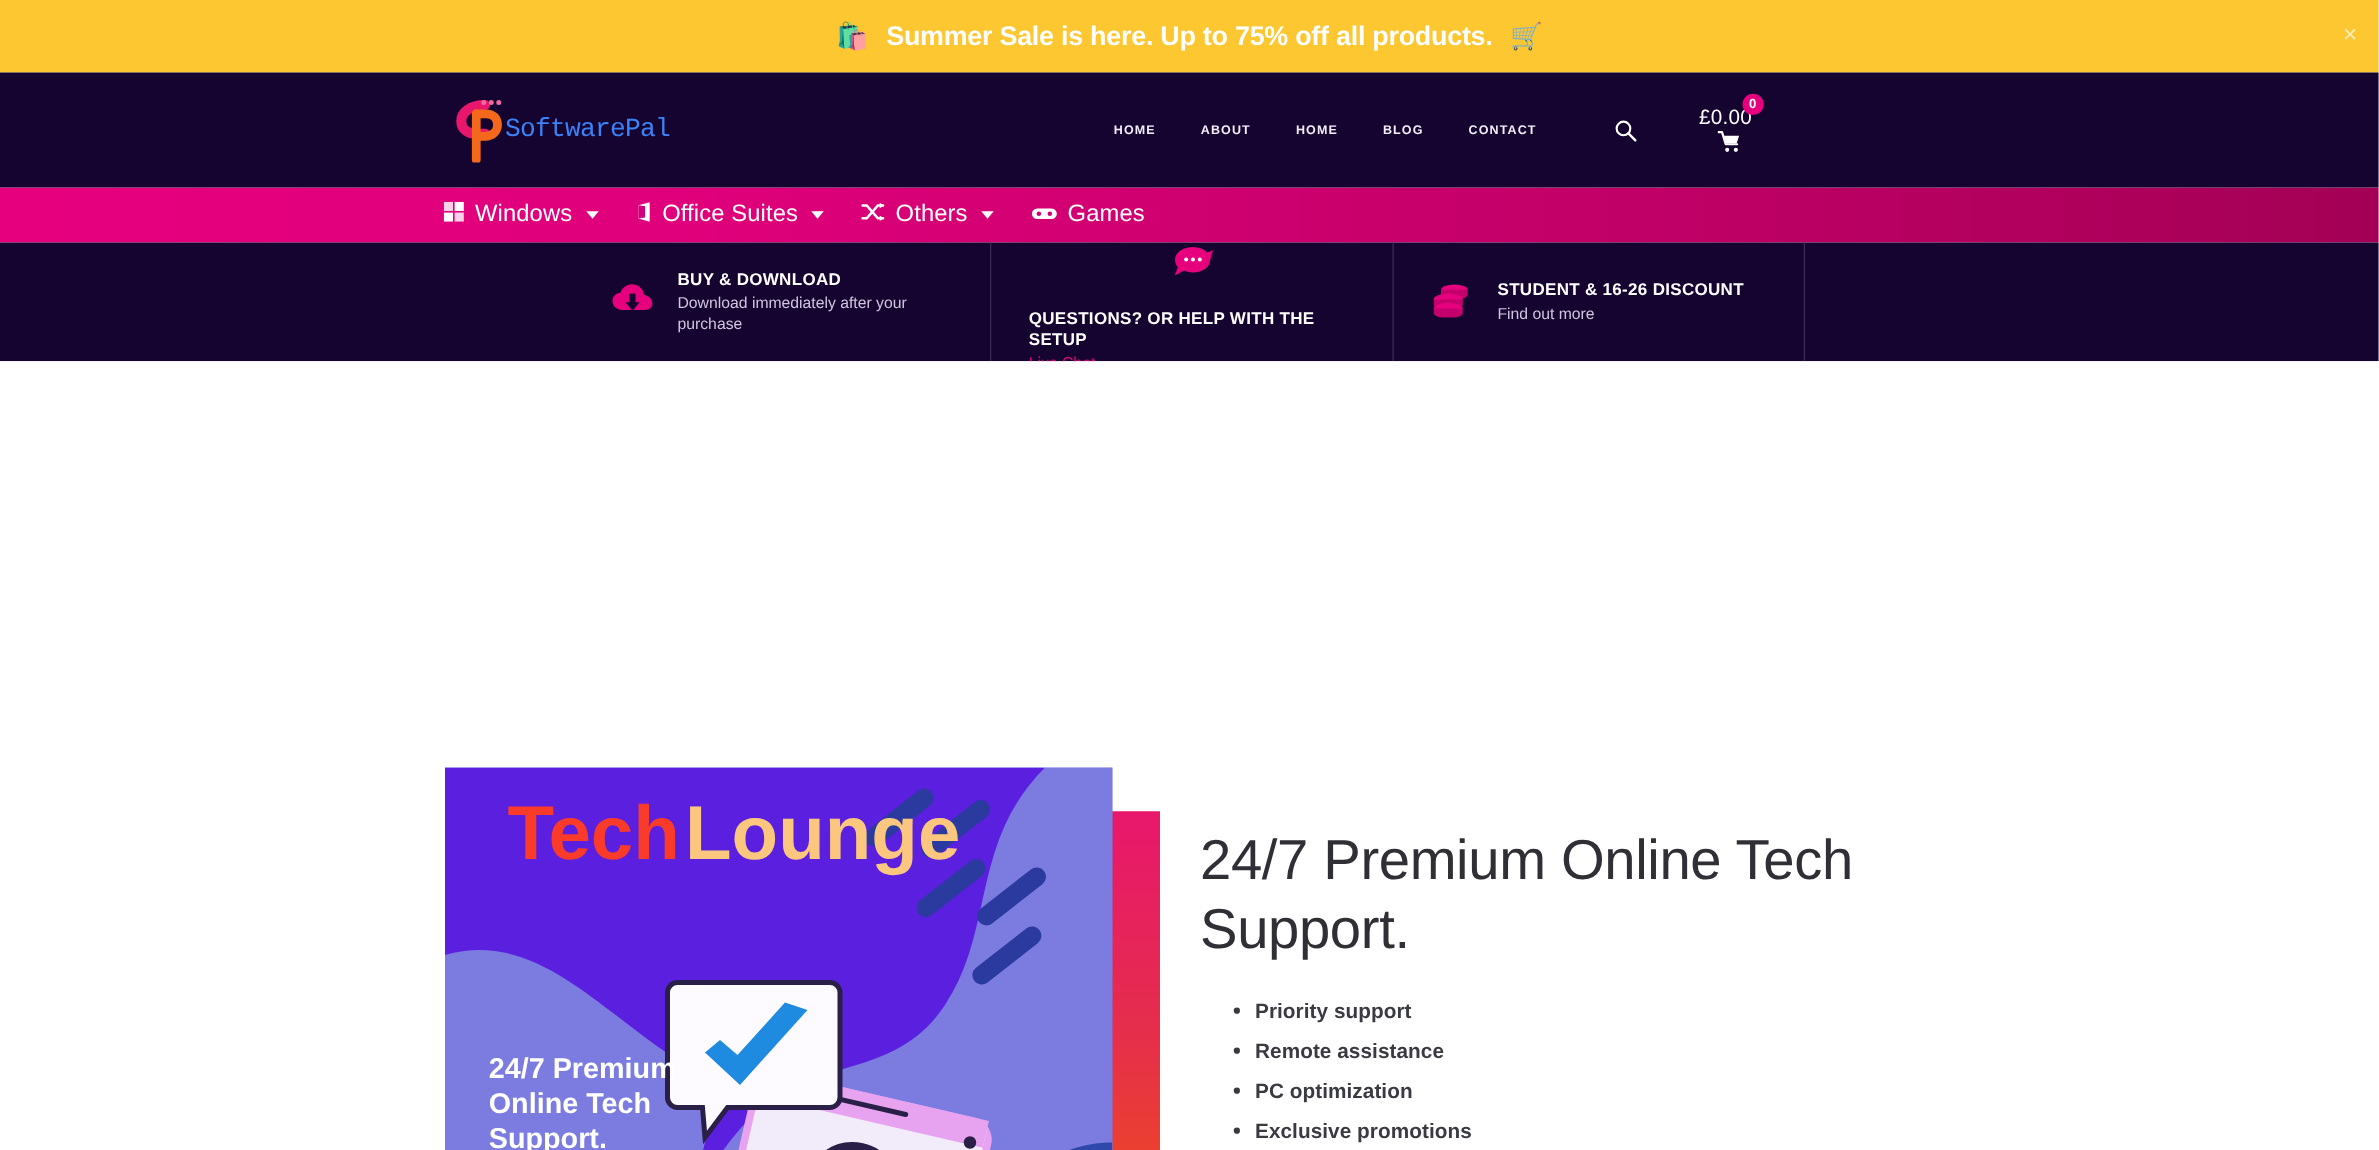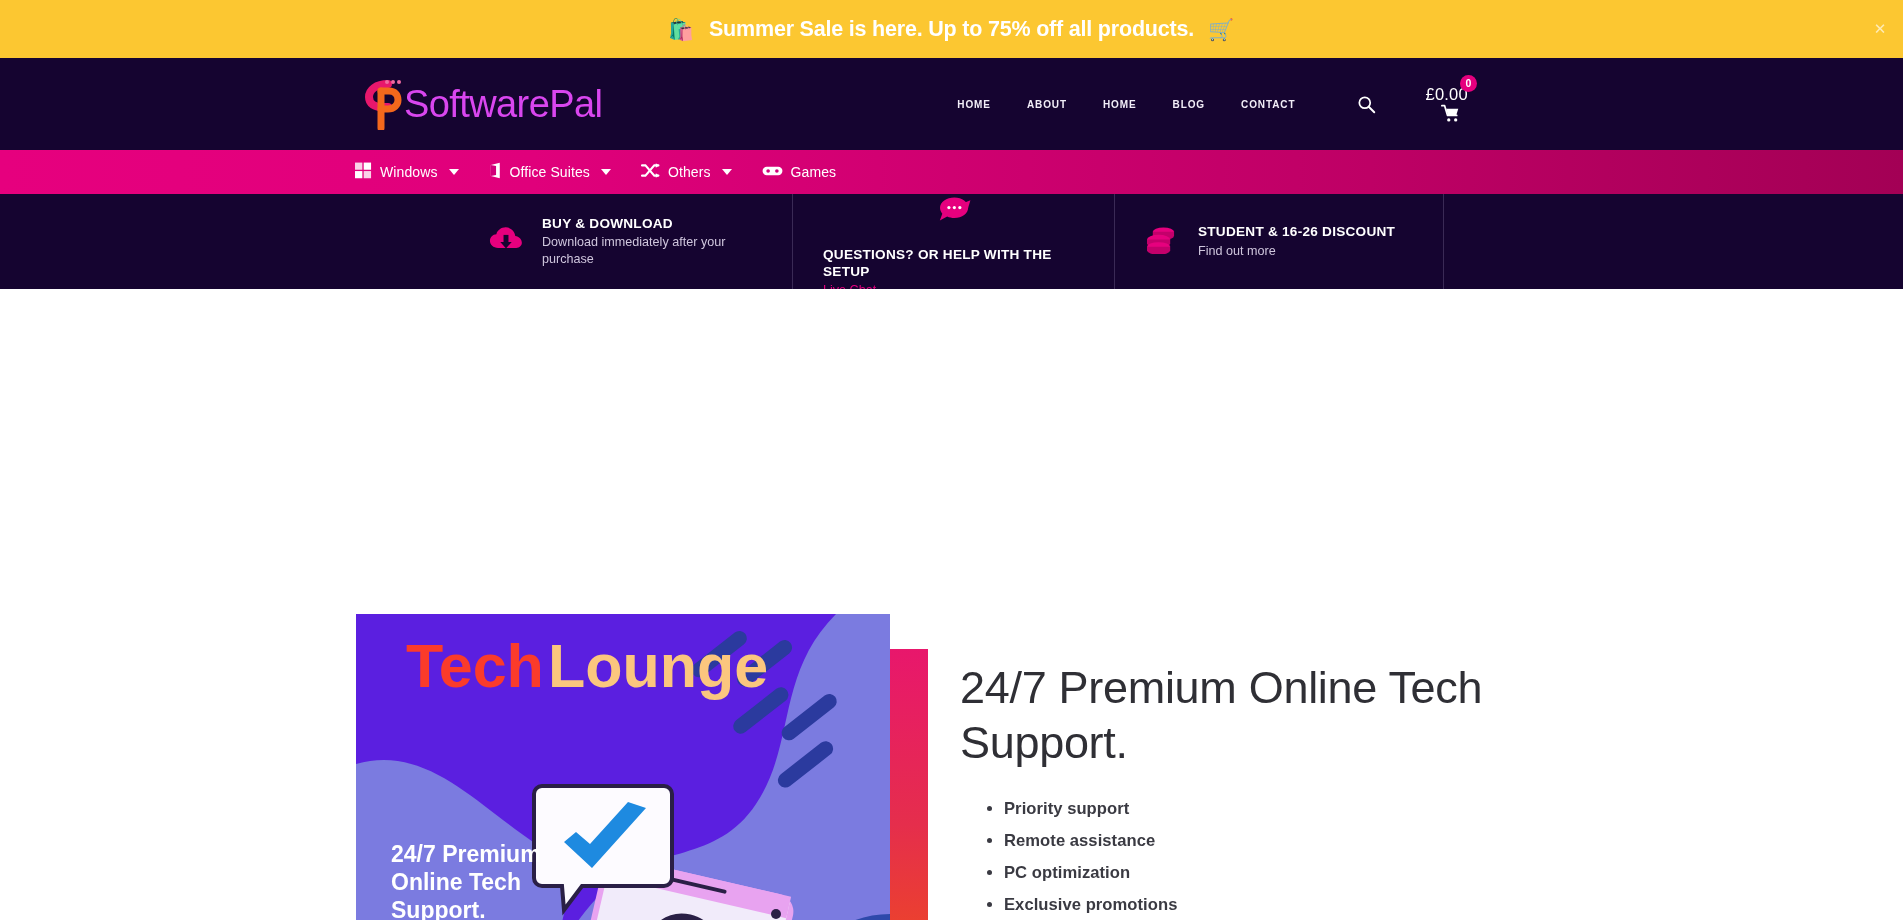--- a/index.html
+++ b/index.html
@@ -54,25 +54,26 @@
     position: relative;
   }
   .logo-wrap {
     display: flex;
     align-items: center;
     margin-left: 360px;
     cursor: pointer;
   }
   .logo-mark { width: 42px; height: 52px; flex: none; }
   .logo-word {
-    color: #d946ef;
-    font-size: 38px;
+    color: #3b82f6;
+    font-size: 21px;
     font-weight: 500;
     letter-spacing: -0.6px;
     margin-left: 2px;
+    font-family: Liberation Mono, monospace;
   }
   .main-nav {
     display: flex;
     align-items: center;
     gap: 36px;
     margin-left: 355px;
   }
   .main-nav a {
     color: #f2eef8;
     font-size: 10px;
@@ -126,21 +127,21 @@
     display: flex;
     align-items: center;
     margin-left: 355px;
     gap: 30px;
   }
   .cat-item {
     display: flex;
     align-items: center;
     gap: 8px;
     color: #fff;
-    font-size: 14px;
+    font-size: 19px;
     letter-spacing: 0.1px;
     cursor: pointer;
   }
   .caret {
     width: 0; height: 0;
     border-left: 5px solid transparent;
     border-right: 5px solid transparent;
     border-top: 6px solid #fff;
     margin-left: 3px;
   }

